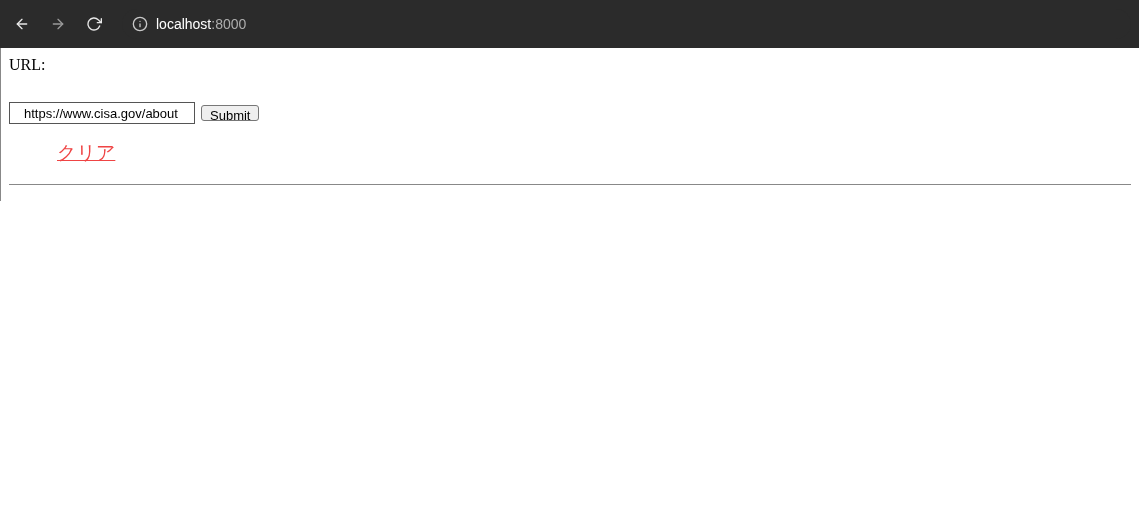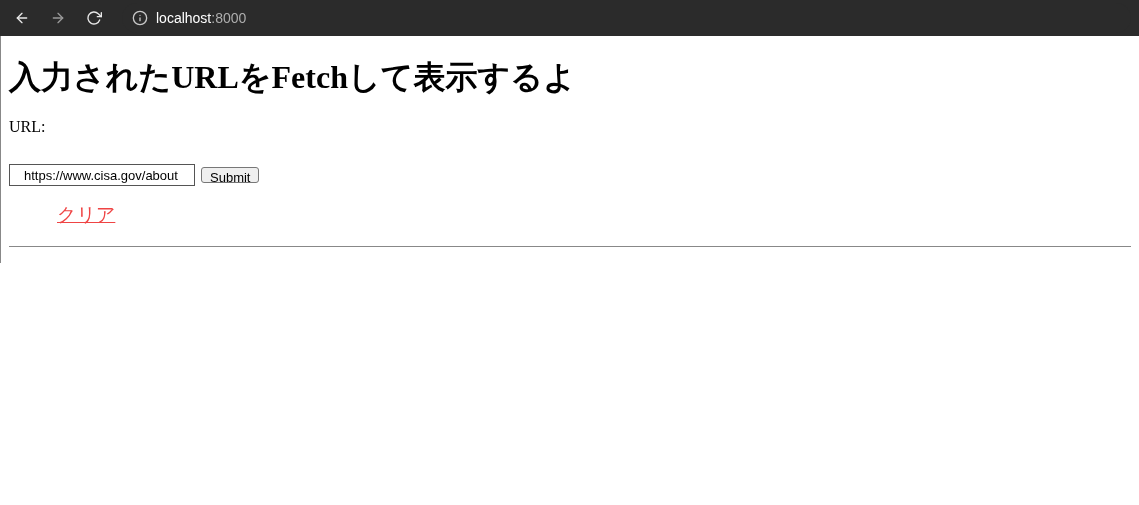--- a/index.html
+++ b/index.html
@@ -7,21 +7,21 @@
       margin: 0;
       padding: 0;
       font-family: Arial, sans-serif;
       background: #fff;
       width: 1139px;
       height: 505px;
       overflow: hidden;
     }
     .browser-chrome {
       background: #2b2b2b;
-      height: 36px;
+      height: 48px;
       display: flex;
       align-items: center;
       padding: 0 8px;
       gap: 8px;
     }
     .nav-btn {
       width: 28px;
       height: 28px;
       display: flex;
       align-items: center;
@@ -144,21 +144,20 @@
           <line x1="12" y1="8" x2="12.01" y2="8"></line>
         </svg>
     </span>
     <span class="address-text">
       <span class="host">localhost</span><span class="port">:8000</span>
     </span>
   </div>
 </div>
 
 <div class="page">
-  <h1>入力されたURLをFetchして表示するよ</h1>
   <div class="label">URL:</div>
   <div class="form-row">
     <input type="text" value="https://www.cisa.gov/about" style="">
     <button class="submit">Submit</button>
   </div>
   <a href="#" class="clear-link">クリア</a>
   <hr>
 </div>
 
 </body></html>

